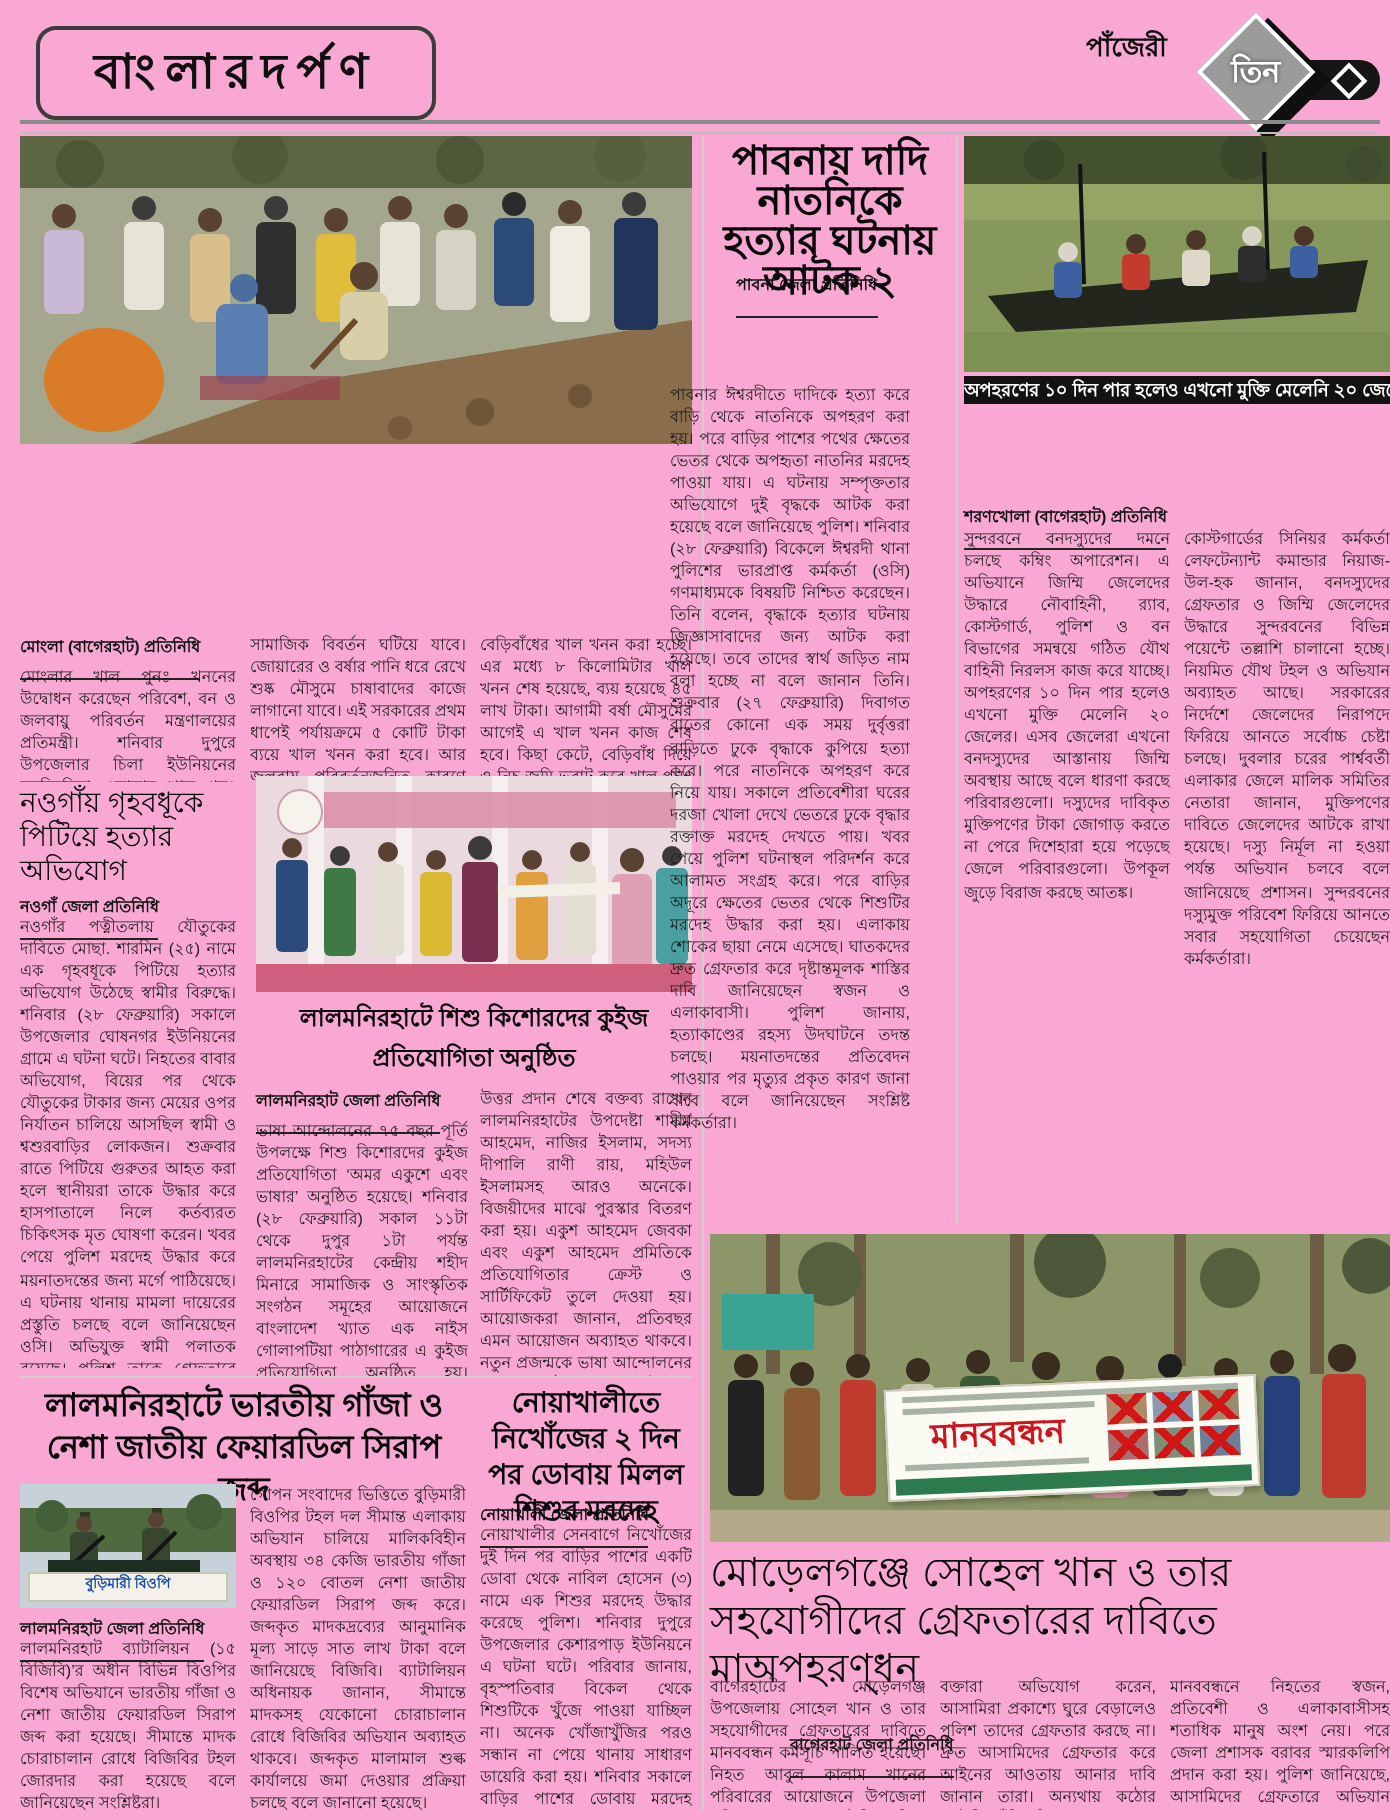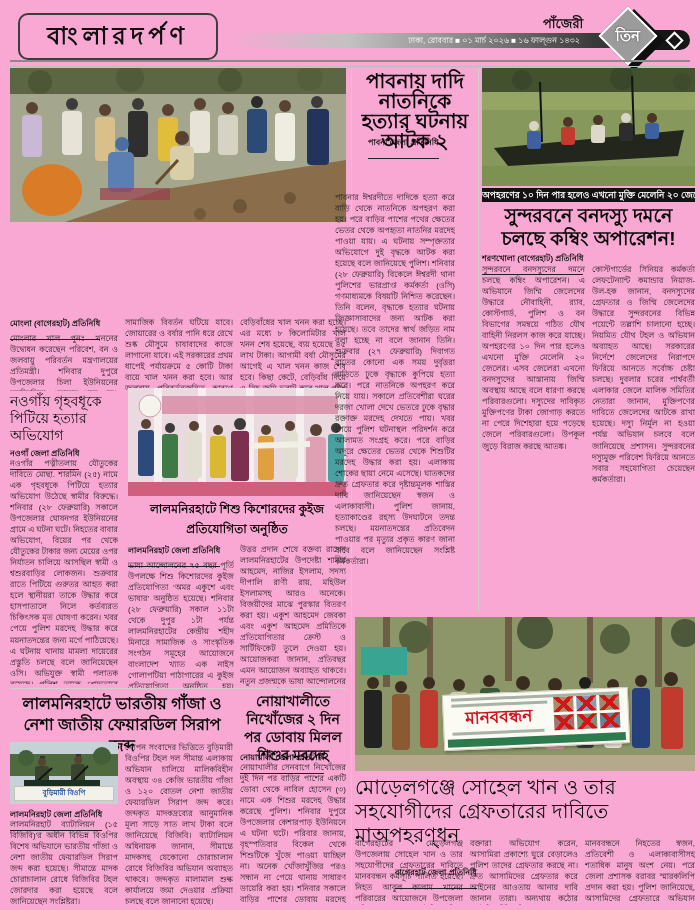--- a/index.html
+++ b/index.html
@@ -91,23 +91,20 @@
 <body>
 
 <div class="page">
 
   <div class="abs mast-box">
     <span>বাংলারদর্পণ</span>
   </div>
   <div class="abs brand">পাঁজেরী</div>
   <div class="abs pb-bar"></div>
   <div class="abs pb-tip"></div>
-  <div class="abs datebar">
-    <span>ঢাকা, রোববার ■ ০১ মার্চ ২০২৬ ■ ১৬ ফাল্গুন ১৪৩২</span>
-  </div>
   <div class="abs dia-b"></div>
   <div class="abs dia-g">
     <span>তিন</span>
   </div>
   <div class="abs head-rule"></div>
 
   <div class="abs photo" id="ph1">
     <svg width="336" height="154" viewBox="0 0 336 154">
       <rect width="336" height="154" fill="#a4a78d"></rect>
       <rect width="336" height="26" fill="#5c6644"></rect>
@@ -308,21 +305,20 @@
           <rect x="137" y="55" width="14" height="18" rx="3" fill="#2d2d2d"></rect>
         </g>
       <g>
           <circle cx="170" cy="50" r="5" fill="#4b3628"></circle>
           <rect x="163" y="55" width="14" height="16" rx="3" fill="#3e5fa0"></rect>
         </g>
       <rect y="98" width="213" height="20" fill="#7d9153"></rect>
     </svg>
   </div>
   <div class="abs kicker" id="kick">অপহরণের ১০ দিন পার হলেও এখনো মুক্তি মেলেনি ২০ জেলের!</div>
-  <div class="abs hc" id="h7">সুন্দরবনে বনদস্যু দমনে চলছে কম্বিং অপারেশন!</div>
   <div class="abs by" id="sb-by"><i>শরণখোলা (বাগেরহাট) প্রতিনিধি</i></div>
   <div class="abs bt" id="sb-c1">সুন্দরবনে বনদস্যুদের দমনে চলছে কম্বিং অপারেশন। এ অভিযানে জিম্মি জেলেদের উদ্ধারে নৌবাহিনী, র‌্যাব, কোস্টগার্ড, পুলিশ ও বন বিভাগের সমন্বয়ে গঠিত যৌথ বাহিনী নিরলস কাজ করে যাচ্ছে। অপহরণের ১০ দিন পার হলেও এখনো মুক্তি মেলেনি ২০ জেলের। এসব জেলেরা এখনো বনদস্যুদের আস্তানায় জিম্মি অবস্থায় আছে বলে ধারণা করছে পরিবারগুলো। দস্যুদের দাবিকৃত মুক্তিপণের টাকা জোগাড় করতে না পেরে দিশেহারা হয়ে পড়েছে জেলে পরিবারগুলো। উপকূল জুড়ে বিরাজ করছে আতঙ্ক।</div>
   <div class="abs bt" id="sb-c2">কোস্টগার্ডের সিনিয়র কর্মকর্তা লেফটেন্যান্ট কমান্ডার নিয়াজ-উল-হক জানান, বনদস্যুদের গ্রেফতার ও জিম্মি জেলেদের উদ্ধারে সুন্দরবনের বিভিন্ন পয়েন্টে তল্লাশি চালানো হচ্ছে। নিয়মিত যৌথ টহল ও অভিযান অব্যাহত আছে। সরকারের নির্দেশে জেলেদের নিরাপদে ফিরিয়ে আনতে সর্বোচ্চ চেষ্টা চলছে। দুবলার চরের পার্শ্ববর্তী এলাকার জেলে মালিক সমিতির নেতারা জানান, মুক্তিপণের দাবিতে জেলেদের আটকে রাখা হয়েছে। দস্যু নির্মূল না হওয়া পর্যন্ত অভিযান চলবে বলে জানিয়েছে প্রশাসন। সুন্দরবনের দস্যুমুক্ত পরিবেশ ফিরিয়ে আনতে সবার সহযোগিতা চেয়েছেন কর্মকর্তারা।</div>
 
   <div class="abs photo" id="ph5">
     <svg width="340" height="154" viewBox="0 0 340 154">
       <rect width="340" height="154" fill="#8d9668"></rect>
       <rect x="28" width="7" height="70" fill="#6d5d44"></rect>
         <rect x="72" width="6" height="66" fill="#6d5d44"></rect>
       <rect x="150" width="7" height="64" fill="#6d5d44"></rect>

